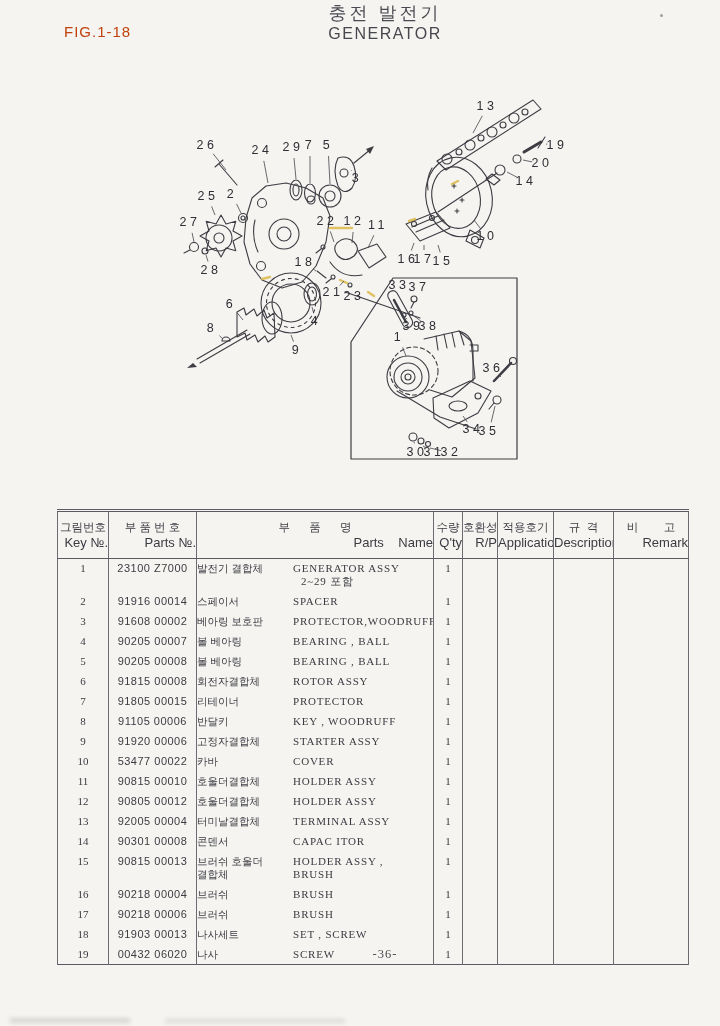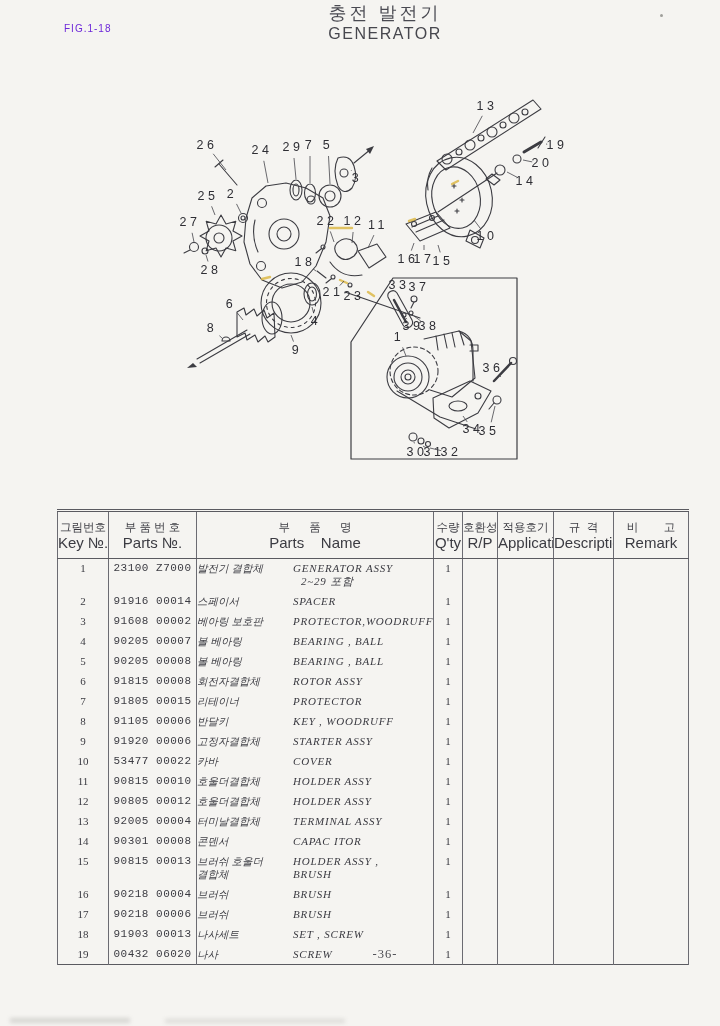--- a/index.html
+++ b/index.html
@@ -20,21 +20,21 @@
     position:absolute;top:1px;left:0;right:0;text-align:center;
     transform:translateX(25px);
     font-size:18px;letter-spacing:3px;color:#4a4a52;font-weight:500;
   }
   .title-en{
     position:absolute;top:25px;left:0;right:0;text-align:center;
     transform:translateX(25px);
     font-size:16px;letter-spacing:1.5px;color:#47474e;
   }
   .fig-label{
-    position:absolute;left:64px;top:23px;font-size:10px;letter-spacing:1px;color:#6d28d9;
+    position:absolute;left:64px;top:23px;font-size:15px;letter-spacing:1px;color:#c2410c;
   }
   
   .diagram{position:absolute;left:175px;top:88px;width:400px;height:390px;}
   .draw{stroke:var(--line);fill:none;stroke-width:1.1;stroke-linecap:round;stroke-linejoin:round;}
   .hl{stroke:var(--highlight);stroke-width:2.4;opacity:.8;stroke-linecap:round;}
   .callout-text{
     font-family:"Liberation Sans",sans-serif;font-size:12.5px;letter-spacing:3.5px;
     fill:#2e2e34;
   }
   .leader{stroke:#45454b;stroke-width:.8;}
@@ -48,27 +48,27 @@
   .parts-table th,.parts-table td{
     border-left:1px solid #6b6b72;border-right:1px solid #6b6b72;
     padding:0;vertical-align:top;overflow:hidden;
   }
   .parts-table thead th{
     border-bottom:1.2px solid var(--rule);
     height:46px;font-weight:normal;text-align:center;vertical-align:middle;
   }
   .h-kr,.h-en{white-space:pre;line-height:15px;}
   .h-kr{font-size:11.5px;}
-  .h-en{font-size:15px;font-family:"Liberation Sans",sans-serif;}
+  .h-en{font-size:13px;font-family:"Liberation Sans",sans-serif;text-align:right;}
   .parts-table tbody tr{height:20px;}
   .parts-table tbody tr.tall{height:33px;}
   .parts-table tbody td{padding-top:3px;line-height:13px;}
   .c-key{text-align:center;font-family:"Liberation Serif",serif;}
-  .c-pno{text-align:center;font-family:Liberation Mono, monospace;letter-spacing:.5px;}
-  .c-name{padding-left:4px;white-space:nowrap;font-style:italic;}
+  .c-pno{text-align:center;font-family:Liberation Sans, sans-serif;letter-spacing:.5px;}
+  .c-name{padding-left:4px;white-space:nowrap;}
   .c-name .kr{display:inline-block;width:96px;vertical-align:top;font-size:10.5px;}
   .c-name .en{display:inline-block;vertical-align:top;
     font-family:"Liberation Serif",serif;letter-spacing:.8px;}
   .en2-indent .en2{display:inline-block;margin-left:8px;}
   .c-qty{text-align:center;font-family:"Liberation Serif",serif;}
   
   .page-number{
     position:absolute;top:947px;left:0;right:0;text-align:center;
     transform:translateX(25px);
     font-size:12.5px;font-family:"Liberation Serif",serif;letter-spacing:1px;color:#4a4a50;

